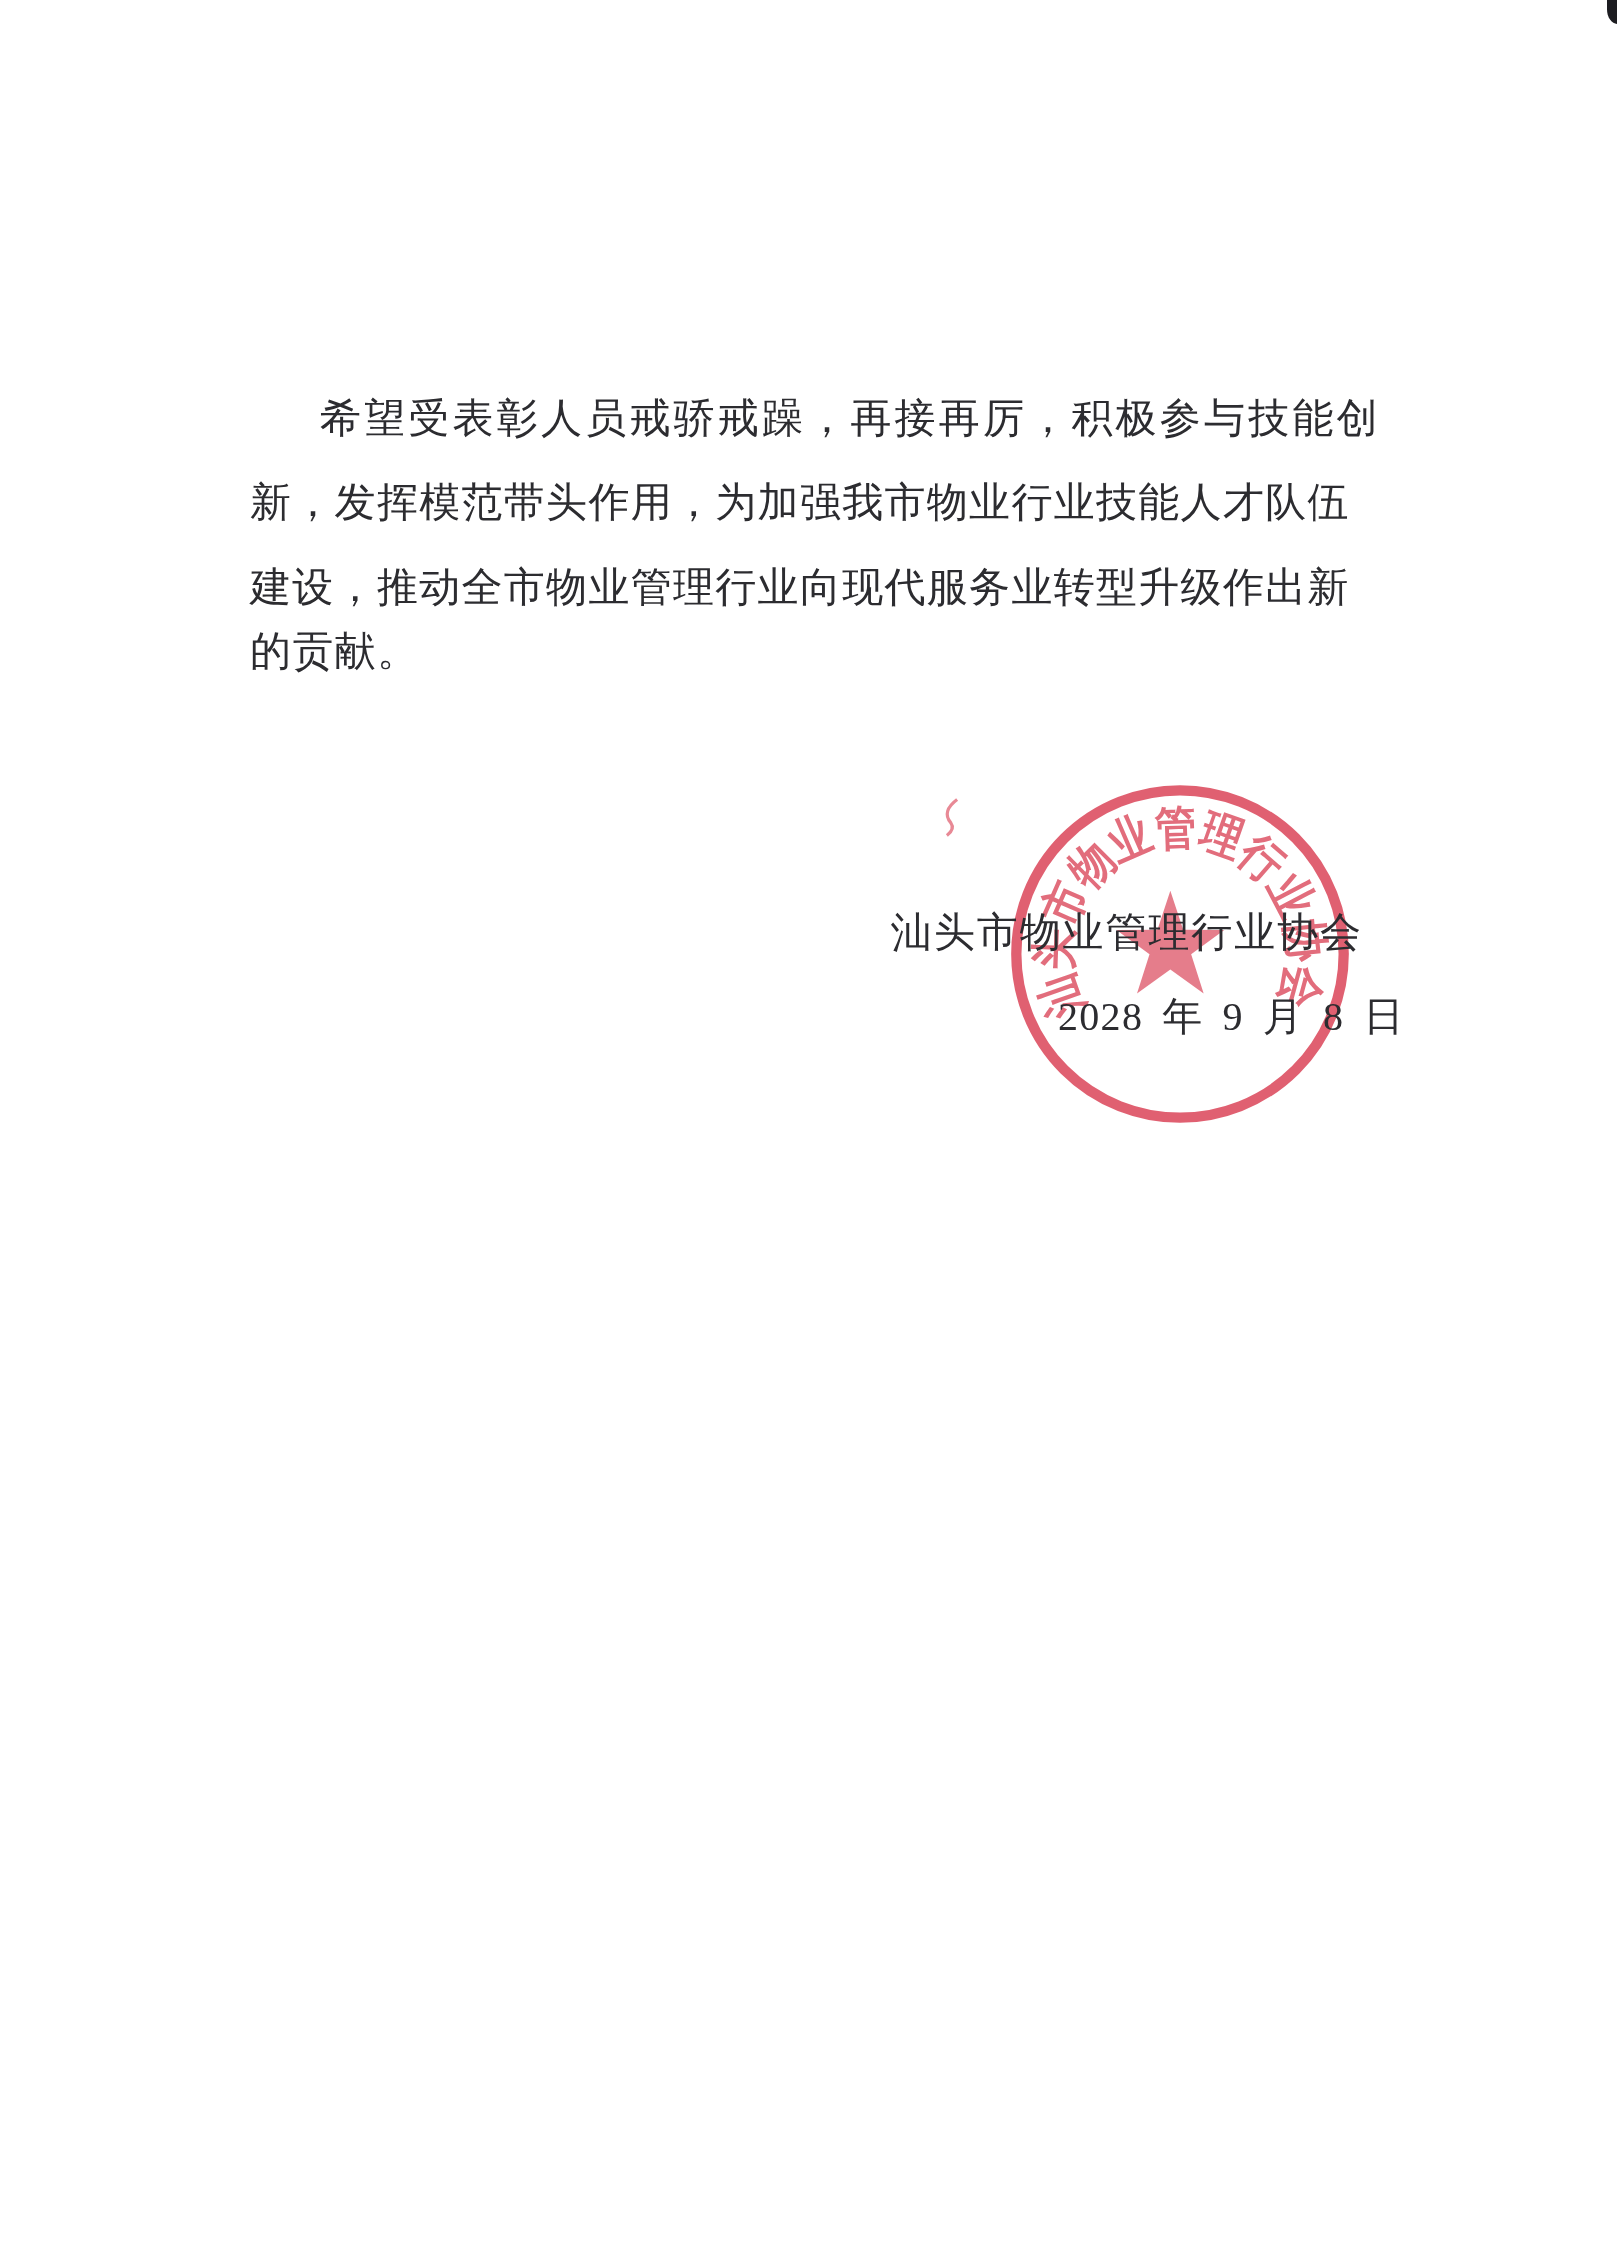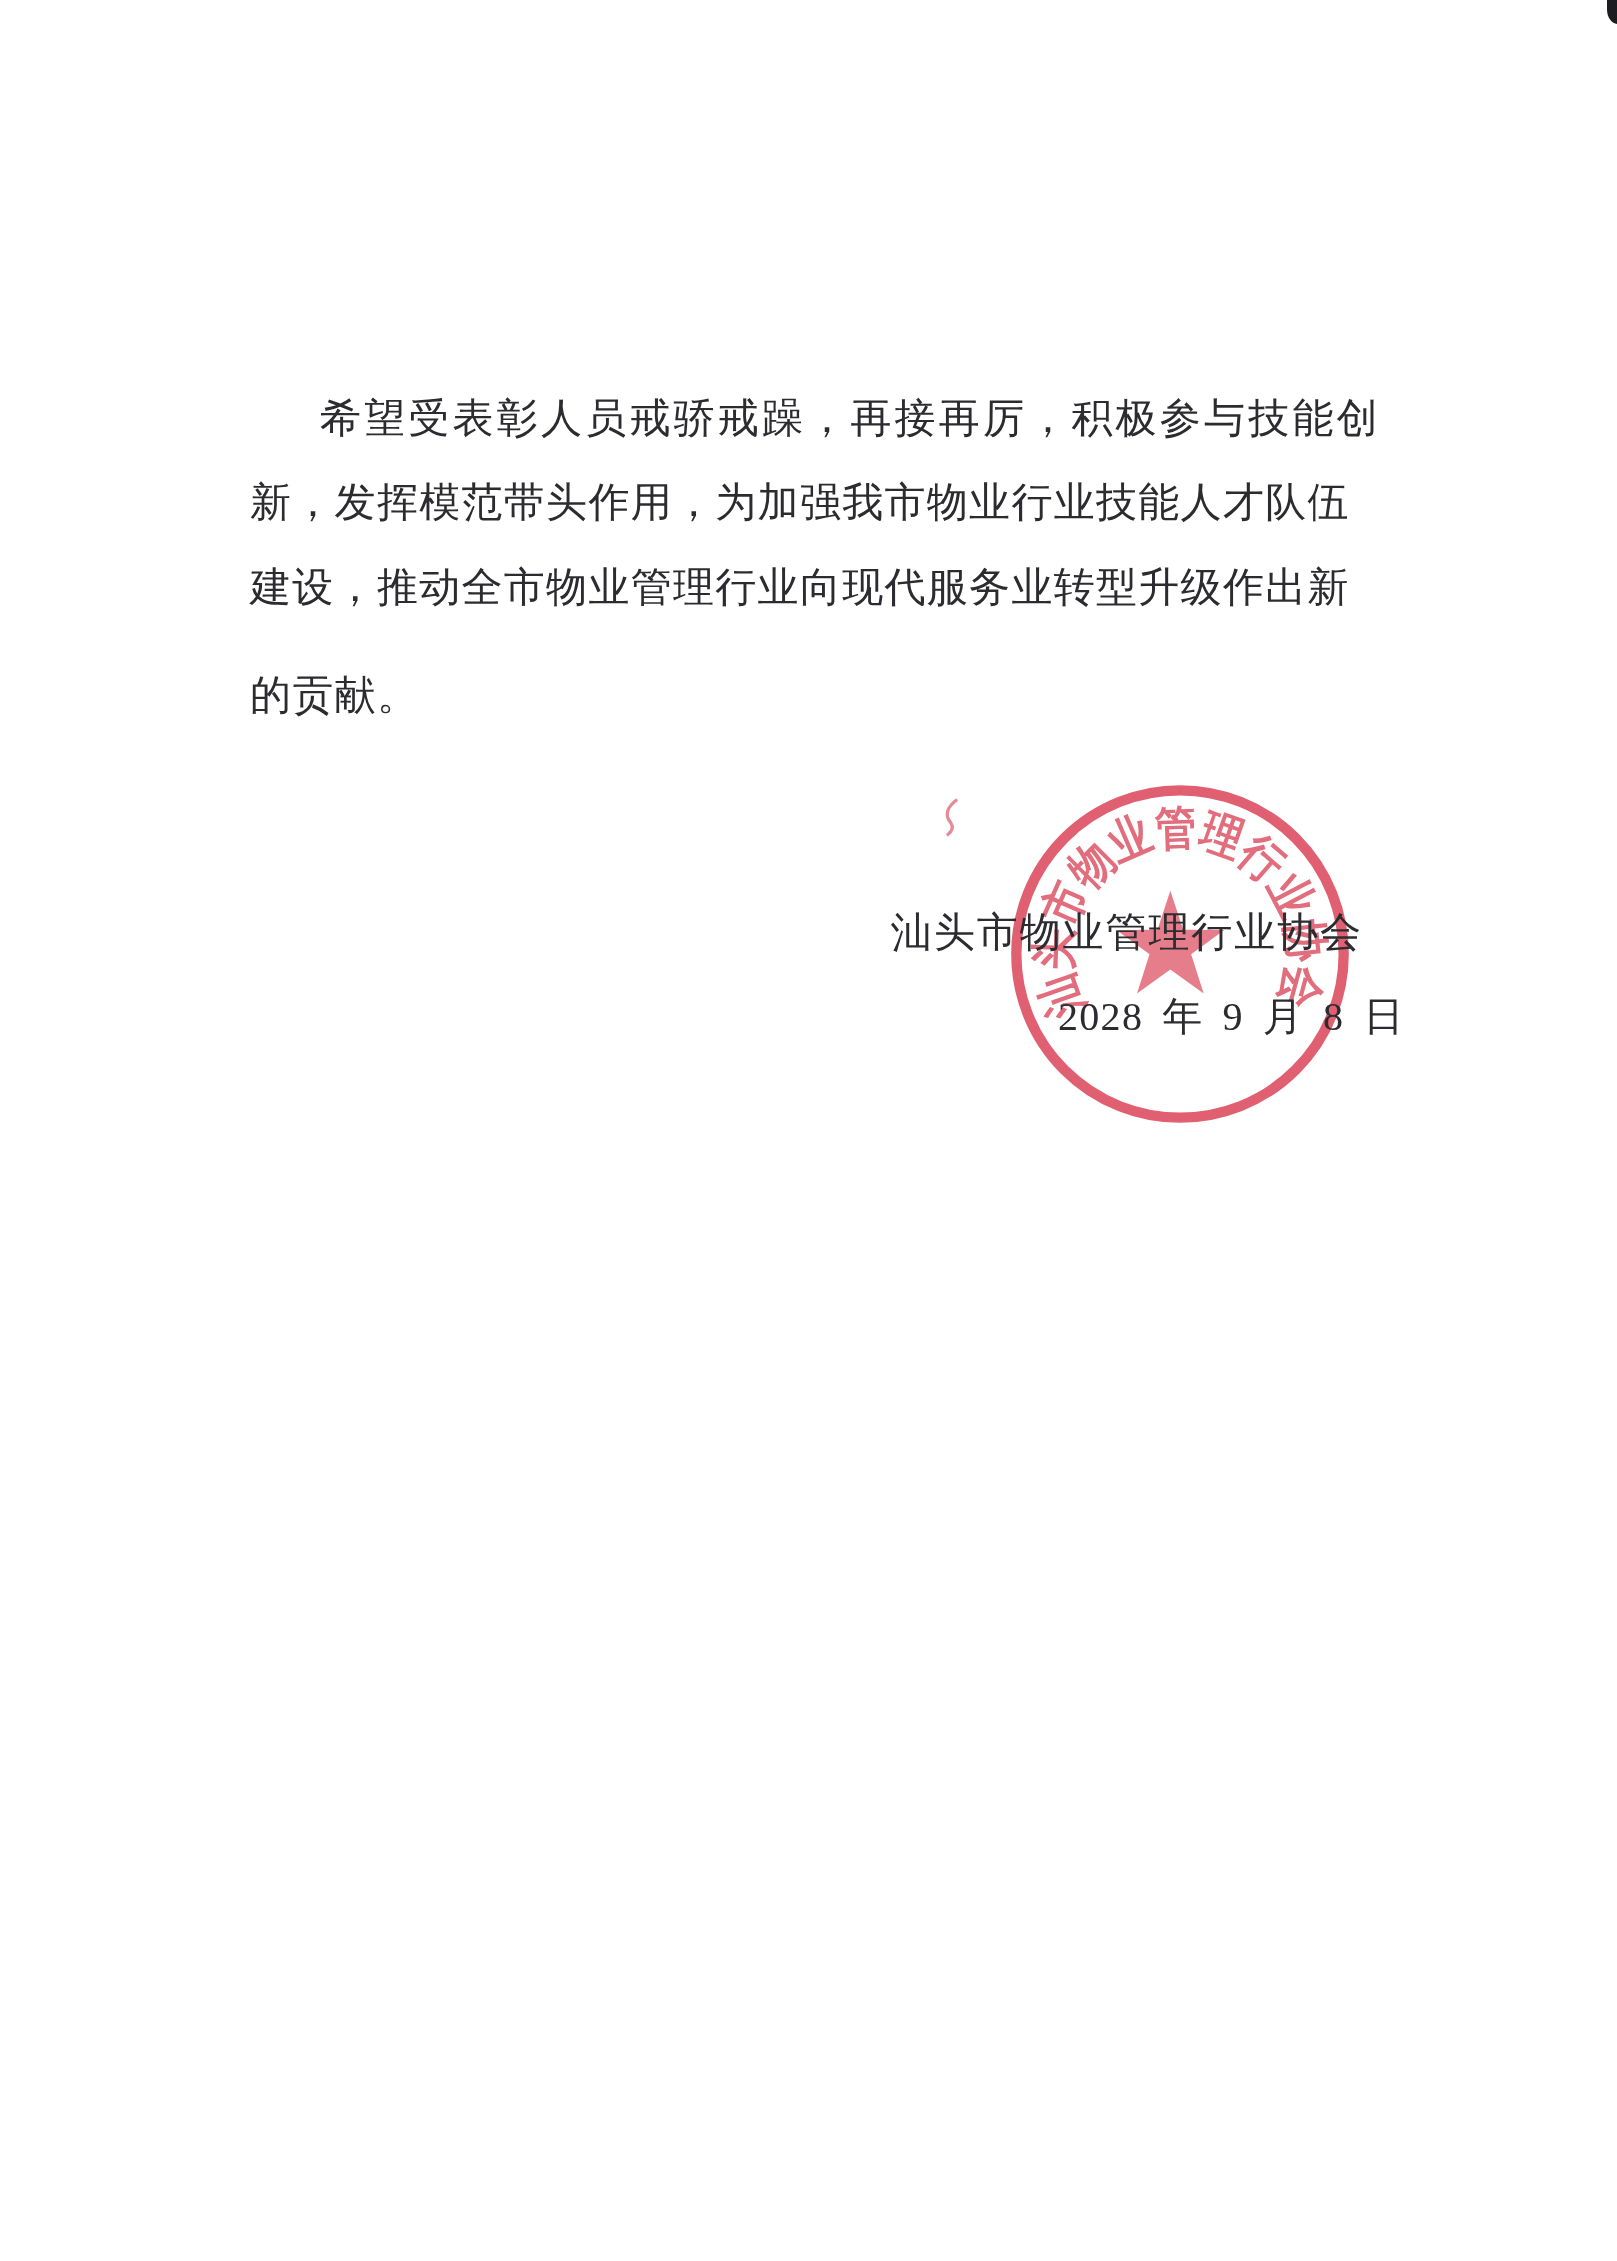--- a/index.html
+++ b/index.html
@@ -34,21 +34,21 @@
     line-height:54px;
     white-space:nowrap;
     color:var(--ink);
     z-index:3;
   }
   .l1{left:250px;top:224px;letter-spacing:2.6px;}
   .l2{left:250px;top:307px;letter-spacing:1.3px;}
   .l3{left:320px;top:391px;letter-spacing:3.2px;}
   .l4{left:250px;top:475px;letter-spacing:1.3px;}
   .l5{left:250px;top:560px;letter-spacing:1.3px;}
-  .l6{left:250px;top:668px;letter-spacing:1.3px;}
+  .l6{left:250px;top:624px;letter-spacing:1.3px;}
 
   .signature{
     position:absolute;
     left:891px; top:905px;
     font-size:41px;
     letter-spacing:1.9px;
     white-space:nowrap;
     color:var(--ink);
     z-index:4;
   }

